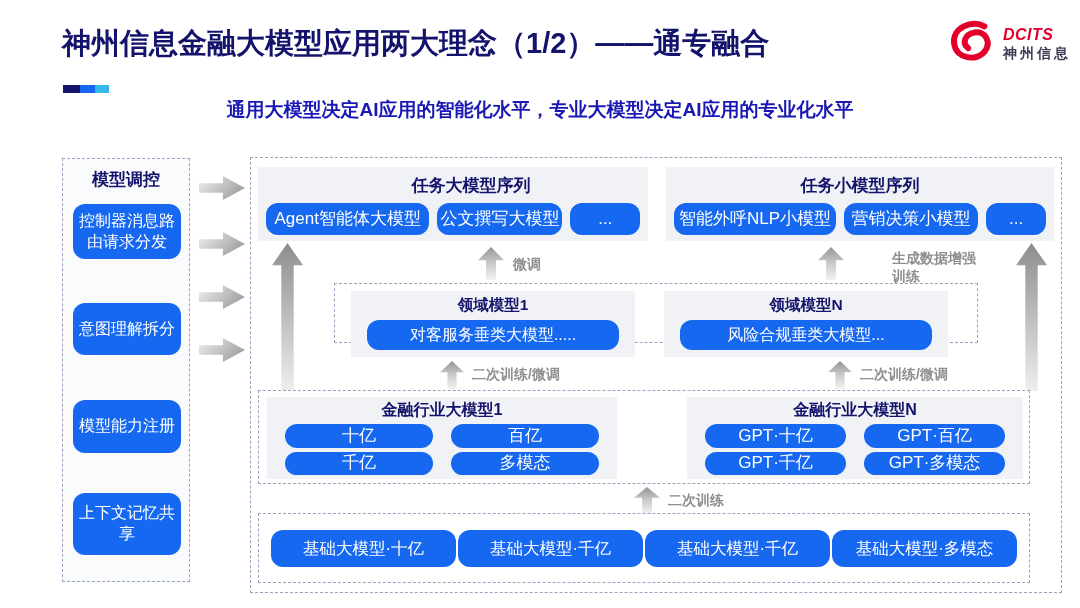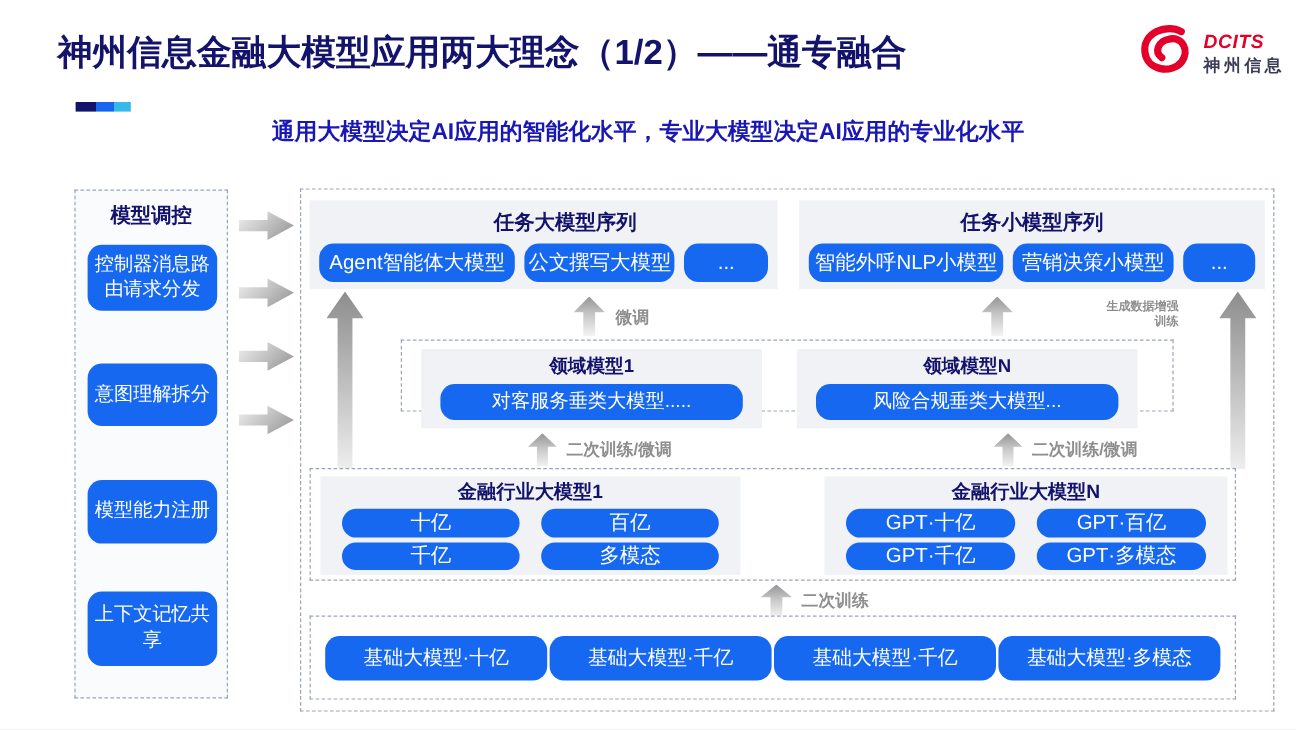--- a/index.html
+++ b/index.html
@@ -1,21 +1,21 @@
 <!DOCTYPE html>
 <html><head>
 <meta charset="utf-8">
 <style>
   html,body{margin:0;padding:0;background:#e9e9e9;}
   .slide{
     position:relative;width:1080px;height:608px;background:#ffffff;
     font-family:"Liberation Sans","DejaVu Sans",sans-serif;overflow:hidden;
   }
   
-  .title{position:absolute;left:48px;top:24px;font-size:29px;font-weight:bold;color:#13136B;white-space:nowrap;}
+  .title{position:absolute;left:62px;top:24px;font-size:29px;font-weight:bold;color:#13136B;white-space:nowrap;}
   .deco{position:absolute;left:63px;top:85px;display:flex;height:8px;}
   .deco span{display:block;height:8px;}
   .deco .d1{width:17px;background:#13136B;}
   .deco .d2{width:15px;background:#1766EF;}
   .deco .d3{width:14px;background:#35B9E9;}
   .subtitle{position:absolute;left:0;right:0;top:97px;text-align:center;font-size:19px;font-weight:bold;color:#1A18B4;}
   .logo{position:absolute;left:946px;top:18px;display:flex;align-items:center;gap:5px;}
   .logo-text{display:flex;flex-direction:column;line-height:1.05;}
   .logo-brand{font-size:16px;font-weight:800;font-style:italic;color:#E3002B;letter-spacing:0.5px;}
   .logo-cn{font-size:14px;font-weight:bold;color:#3C3C55;letter-spacing:3px;margin-top:2px;}
@@ -113,21 +113,21 @@
     <div class="taskrow">
       <div class="btn" style="flex:2.3;">智能外呼NLP小模型</div>
       <div class="btn" style="flex:1.9;">营销决策小模型</div>
       <div class="btn" style="flex:0.85;">...</div>
     </div>
   </div>
 
   <div class="arr-up" style="left:478px;top:247px;width:26px;height:33px;"></div>
   <div class="alabel" style="left:513px;top:256px;">微调</div>
   <div class="arr-up" style="left:818px;top:247px;width:26px;height:33px;"></div>
-  <div class="alabel" style="left:864px;top:249px;width:118px;text-align:right;font-size:10px;line-height:1.3;white-space:normal;">
+  <div class="alabel" style="left:892px;top:249px;width:118px;text-align:left;font-size:14px;line-height:1.3;white-space:normal;">
     <span>生成数据增强</span><br>
     <span>训练</span>
   </div>
   <div class="arr-tall" style="left:272px;top:243px;"></div>
   <div class="arr-tall" style="left:1016px;top:243px;"></div>
 
   <div class="dashedbox" style="left:334px;top:283px;width:644px;height:60px;">
     <div class="dgroup" style="left:16px;">
       <div class="ptitle">领域模型1</div>
       <div class="btn">对客服务垂类大模型.....</div>

